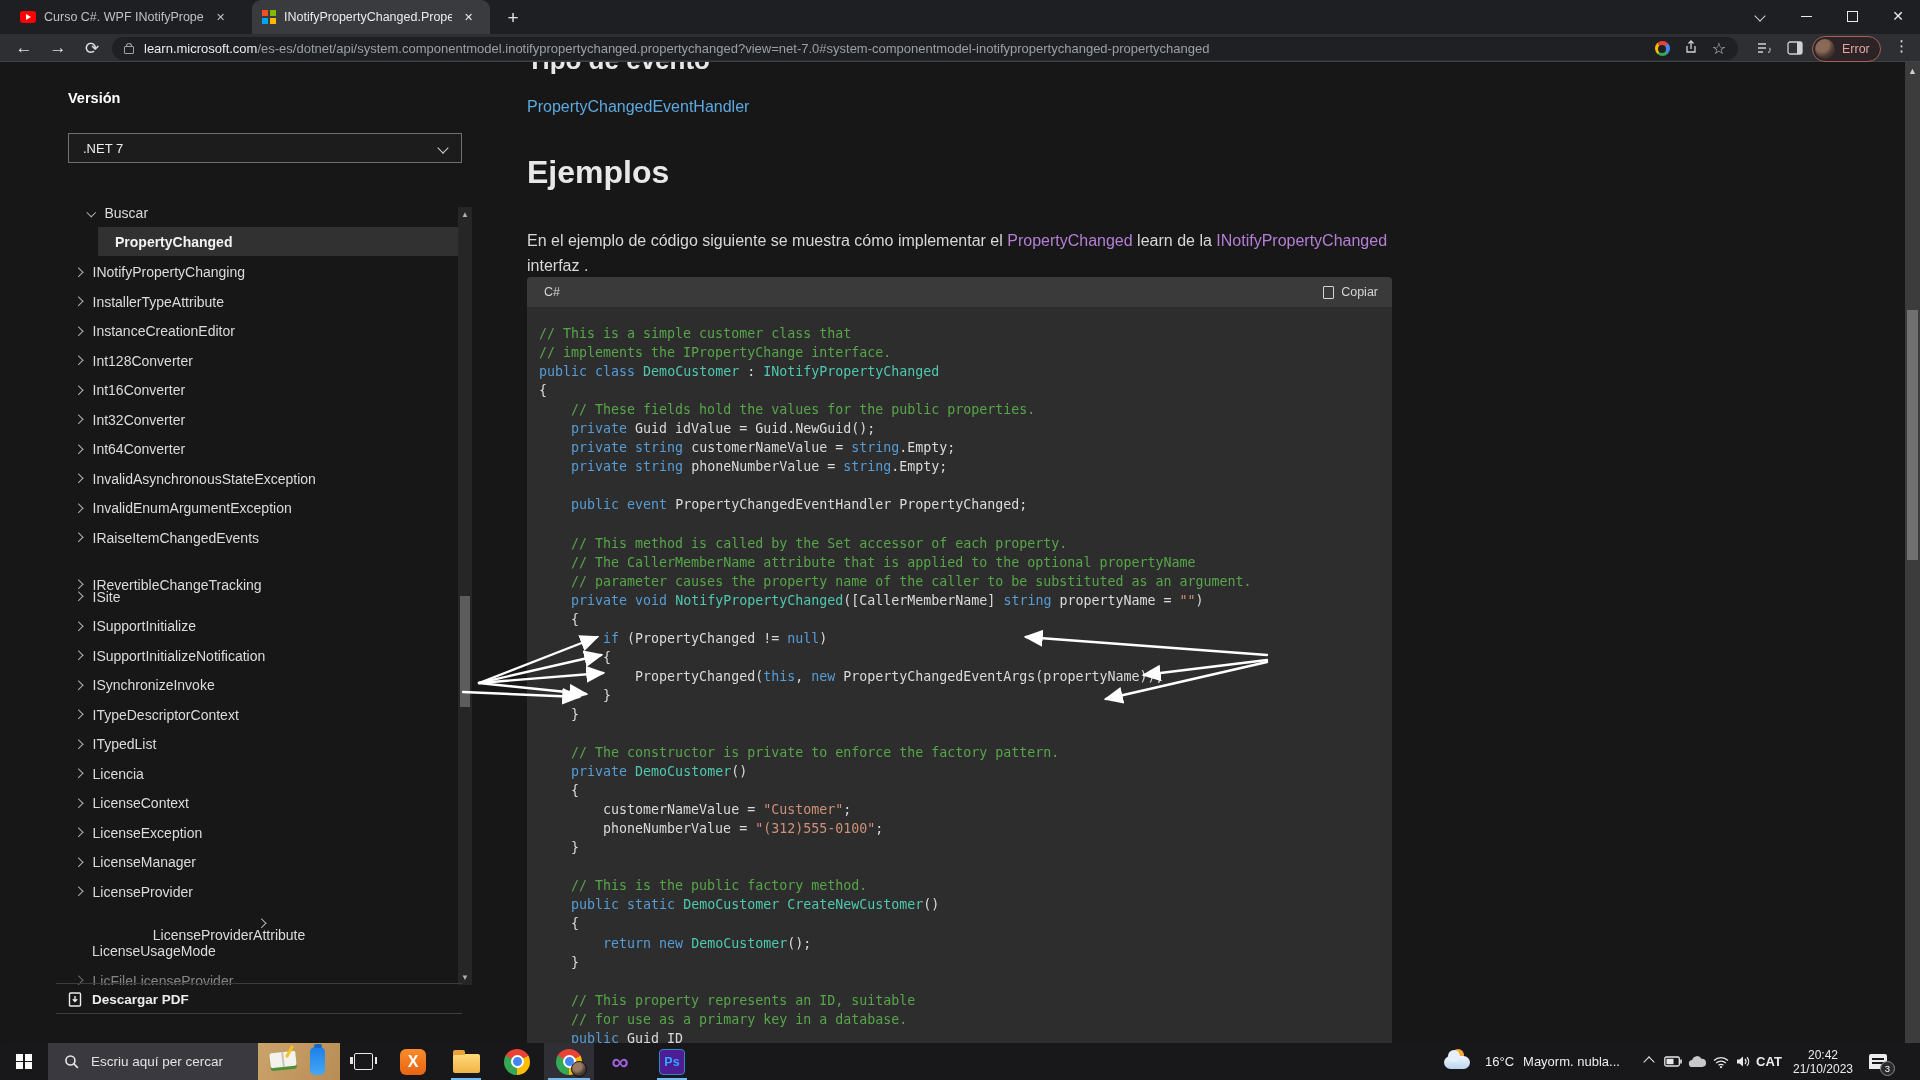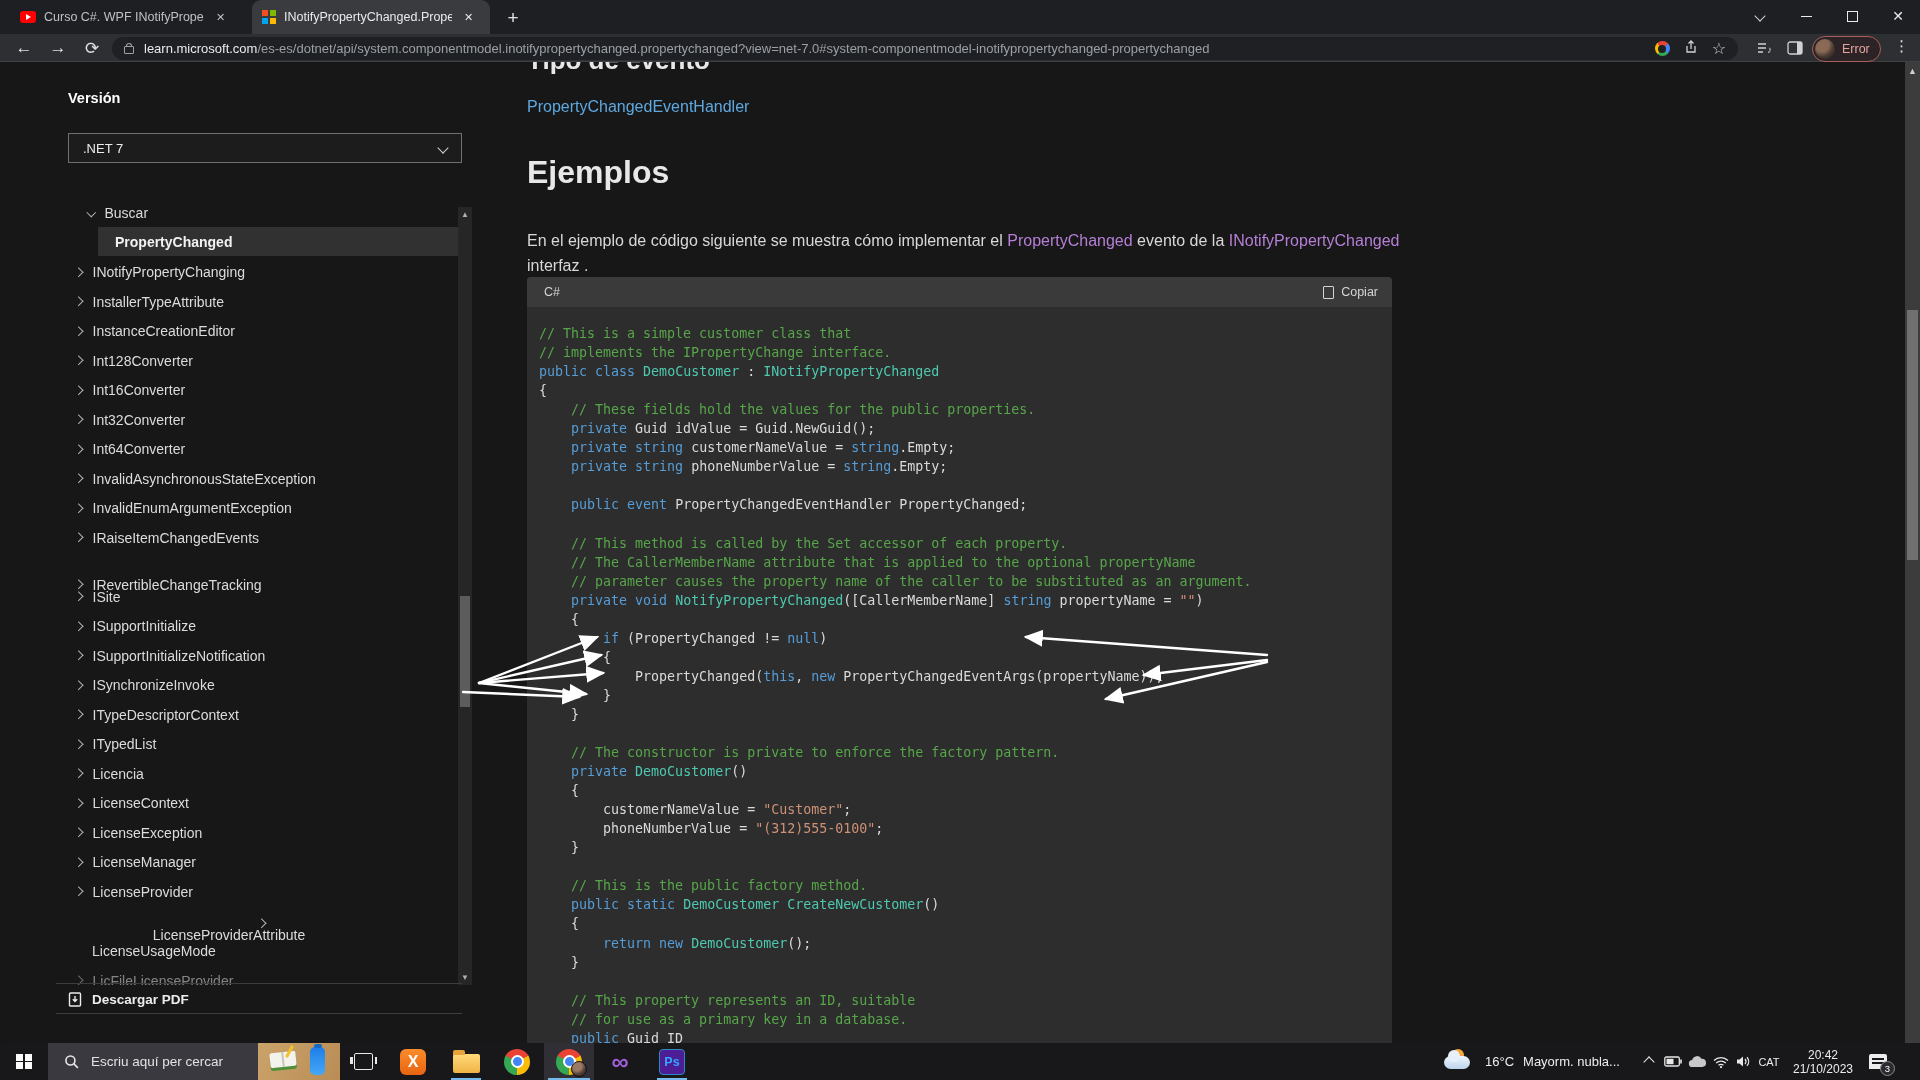--- a/index.html
+++ b/index.html
@@ -107,21 +107,21 @@
   .active-tile{background:#2f2f35;}
   .vsicon{color:#a05fd8;font-size:24px;font-weight:bold;line-height:20px;}
   .psicon{width:26px;height:26px;border-radius:4px;background:#4c1d95;border:1.5px solid #2d88c8;box-sizing:border-box;color:#31a8ff;font-size:12.5px;font-weight:bold;display:flex;align-items:center;justify-content:center;}
   .weather{position:absolute;left:1444px;top:0;height:37px;display:flex;align-items:center;gap:9px;}
   .wicon{position:relative;width:32px;height:26px;}
   .wicon .moon{position:absolute;left:8px;top:0;width:12px;height:12px;border-radius:50%;background:#f6a93b;}
   .wicon .cloud{position:absolute;left:0;top:7px;width:26px;height:13px;border-radius:8px;background:linear-gradient(#eef5fd,#bcd4ee);}
   .wicon .cloud::before{content:"";position:absolute;left:4px;top:-6px;width:12px;height:12px;border-radius:50%;background:#e6effa;}
   .wtxt{font-size:13px;color:#ececec;white-space:nowrap;}
   .trayicon{position:absolute;top:0;height:37px;display:flex;align-items:center;justify-content:center;width:26px;color:#e8e8e8;}
-  .cat{font-size:11px;color:#ececec;}
+  .cat{font-size:13px;color:#ececec;font-weight:bold;}
   .clock{position:absolute;left:1794px;top:0;width:58px;height:37px;display:flex;flex-direction:column;align-items:center;justify-content:center;font-size:12px;color:#ececec;line-height:14px;}
   .notif{position:absolute;left:1858px;top:0;width:40px;height:37px;display:flex;align-items:center;justify-content:center;}
   .notif-ic{width:18px;height:15px;background:#ececec;border-radius:2px 2px 2px 0;position:relative;}
   .notif-ic::before{content:"";position:absolute;left:3px;top:4px;width:12px;height:1.8px;background:#18181b;box-shadow:0 4px 0 #18181b;}
   .badge{position:absolute;right:3px;bottom:4px;width:15px;height:15px;border-radius:50%;background:#2b2b2f;border:1.5px solid #8a8a8a;color:#fff;font-size:9.5px;display:flex;align-items:center;justify-content:center;box-sizing:border-box;}
 
   svg.overlay{position:absolute;left:0;top:0;pointer-events:none;z-index:50;}
   svg text{font-family:"Liberation Sans",sans-serif;}
 </style>
 </head>
@@ -320,21 +320,21 @@
         </svg>
       <span>Descargar PDF</span>
     </div>
     <div class="sb-divider" style="top:951px"></div>
   </div>
 
   <div class="main">
     <div class="h-clipped">Tipo de evento</div>
     <a class="evt-link">PropertyChangedEventHandler</a>
     <div class="h1">Ejemplos</div>
-    <p class="para" id="para"><span class="ptext">En el ejemplo de código siguiente se muestra cómo implementar el </span><span class="plink">PropertyChanged</span><span class="ptext"> evento de la </span><span class="plink">INotifyPropertyChanged</span><span class="ptext"> interfaz .</span></p>
+    <p class="para" id="para"><span class="ptext">En el ejemplo de código siguiente se muestra cómo implementar el </span><span class="plink">PropertyChanged</span><span class="ptext"> learn de la </span><span class="plink">INotifyPropertyChanged</span><span class="ptext"> interfaz .</span></p>
     <div class="codeblock">
       <div class="code-header">
         <span>C#</span>
         <span class="copy-btn">
           <span class="copy-ic"></span>
           <span>Copiar</span>
         </span>
       </div>
       <div class="codewrap" id="codewrap"><div class="code-line"><span class="tk-c">// This is a simple customer class that</span></div><div class="code-line"><span class="tk-c">// implements the IPropertyChange interface.</span></div><div class="code-line"><span class="tk-k">public</span><span class="tk-p"> </span><span class="tk-k">class</span><span class="tk-p"> </span><span class="tk-t">DemoCustomer</span><span class="tk-p"> : </span><span class="tk-t">INotifyPropertyChanged</span></div><div class="code-line"><span class="tk-p">{</span></div><div class="code-line"><span class="tk-p">    </span><span class="tk-c">// These fields hold the values for the public properties.</span></div><div class="code-line"><span class="tk-p">    </span><span class="tk-k">private</span><span class="tk-p"> Guid idValue = Guid.NewGuid();</span></div><div class="code-line"><span class="tk-p">    </span><span class="tk-k">private</span><span class="tk-p"> </span><span class="tk-k">string</span><span class="tk-p"> customerNameValue = </span><span class="tk-k">string</span><span class="tk-p">.Empty;</span></div><div class="code-line"><span class="tk-p">    </span><span class="tk-k">private</span><span class="tk-p"> </span><span class="tk-k">string</span><span class="tk-p"> phoneNumberValue = </span><span class="tk-k">string</span><span class="tk-p">.Empty;</span></div><div class="code-line">&nbsp;</div><div class="code-line"><span class="tk-p">    </span><span class="tk-k">public</span><span class="tk-p"> </span><span class="tk-k">event</span><span class="tk-p"> PropertyChangedEventHandler PropertyChanged;</span></div><div class="code-line">&nbsp;</div><div class="code-line"><span class="tk-p">    </span><span class="tk-c">// This method is called by the Set accessor of each property.</span></div><div class="code-line"><span class="tk-p">    </span><span class="tk-c">// The CallerMemberName attribute that is applied to the optional propertyName</span></div><div class="code-line"><span class="tk-p">    </span><span class="tk-c">// parameter causes the property name of the caller to be substituted as an argument.</span></div><div class="code-line"><span class="tk-p">    </span><span class="tk-k">private</span><span class="tk-p"> </span><span class="tk-k">void</span><span class="tk-p"> </span><span class="tk-t">NotifyPropertyChanged</span><span class="tk-p">([CallerMemberName] </span><span class="tk-k">string</span><span class="tk-p"> propertyName = </span><span class="tk-s">""</span><span class="tk-p">)</span></div><div class="code-line"><span class="tk-p">    {</span></div><div class="code-line"><span class="tk-p">        </span><span class="tk-k">if</span><span class="tk-p"> (PropertyChanged != </span><span class="tk-k">null</span><span class="tk-p">)</span></div><div class="code-line"><span class="tk-p">        {</span></div><div class="code-line"><span class="tk-p">            PropertyChanged(</span><span class="tk-k">this</span><span class="tk-p">, </span><span class="tk-k">new</span><span class="tk-p"> PropertyChangedEventArgs(propertyName));</span></div><div class="code-line"><span class="tk-p">        }</span></div><div class="code-line"><span class="tk-p">    }</span></div><div class="code-line">&nbsp;</div><div class="code-line"><span class="tk-p">    </span><span class="tk-c">// The constructor is private to enforce the factory pattern.</span></div><div class="code-line"><span class="tk-p">    </span><span class="tk-k">private</span><span class="tk-p"> </span><span class="tk-t">DemoCustomer</span><span class="tk-p">()</span></div><div class="code-line"><span class="tk-p">    {</span></div><div class="code-line"><span class="tk-p">        customerNameValue = </span><span class="tk-s">"Customer"</span><span class="tk-p">;</span></div><div class="code-line"><span class="tk-p">        phoneNumberValue = </span><span class="tk-s">"(312)555-0100"</span><span class="tk-p">;</span></div><div class="code-line"><span class="tk-p">    }</span></div><div class="code-line">&nbsp;</div><div class="code-line"><span class="tk-p">    </span><span class="tk-c">// This is the public factory method.</span></div><div class="code-line"><span class="tk-p">    </span><span class="tk-k">public</span><span class="tk-p"> </span><span class="tk-k">static</span><span class="tk-p"> </span><span class="tk-t">DemoCustomer</span><span class="tk-p"> </span><span class="tk-t">CreateNewCustomer</span><span class="tk-p">()</span></div><div class="code-line"><span class="tk-p">    {</span></div><div class="code-line"><span class="tk-p">        </span><span class="tk-k">return</span><span class="tk-p"> </span><span class="tk-k">new</span><span class="tk-p"> </span><span class="tk-t">DemoCustomer</span><span class="tk-p">();</span></div><div class="code-line"><span class="tk-p">    }</span></div><div class="code-line">&nbsp;</div><div class="code-line"><span class="tk-p">    </span><span class="tk-c">// This property represents an ID, suitable</span></div><div class="code-line"><span class="tk-p">    </span><span class="tk-c">// for use as a primary key in a database.</span></div><div class="code-line"><span class="tk-p">    </span><span class="tk-k">public</span><span class="tk-p"> Guid ID</span></div></div>
     </div>

